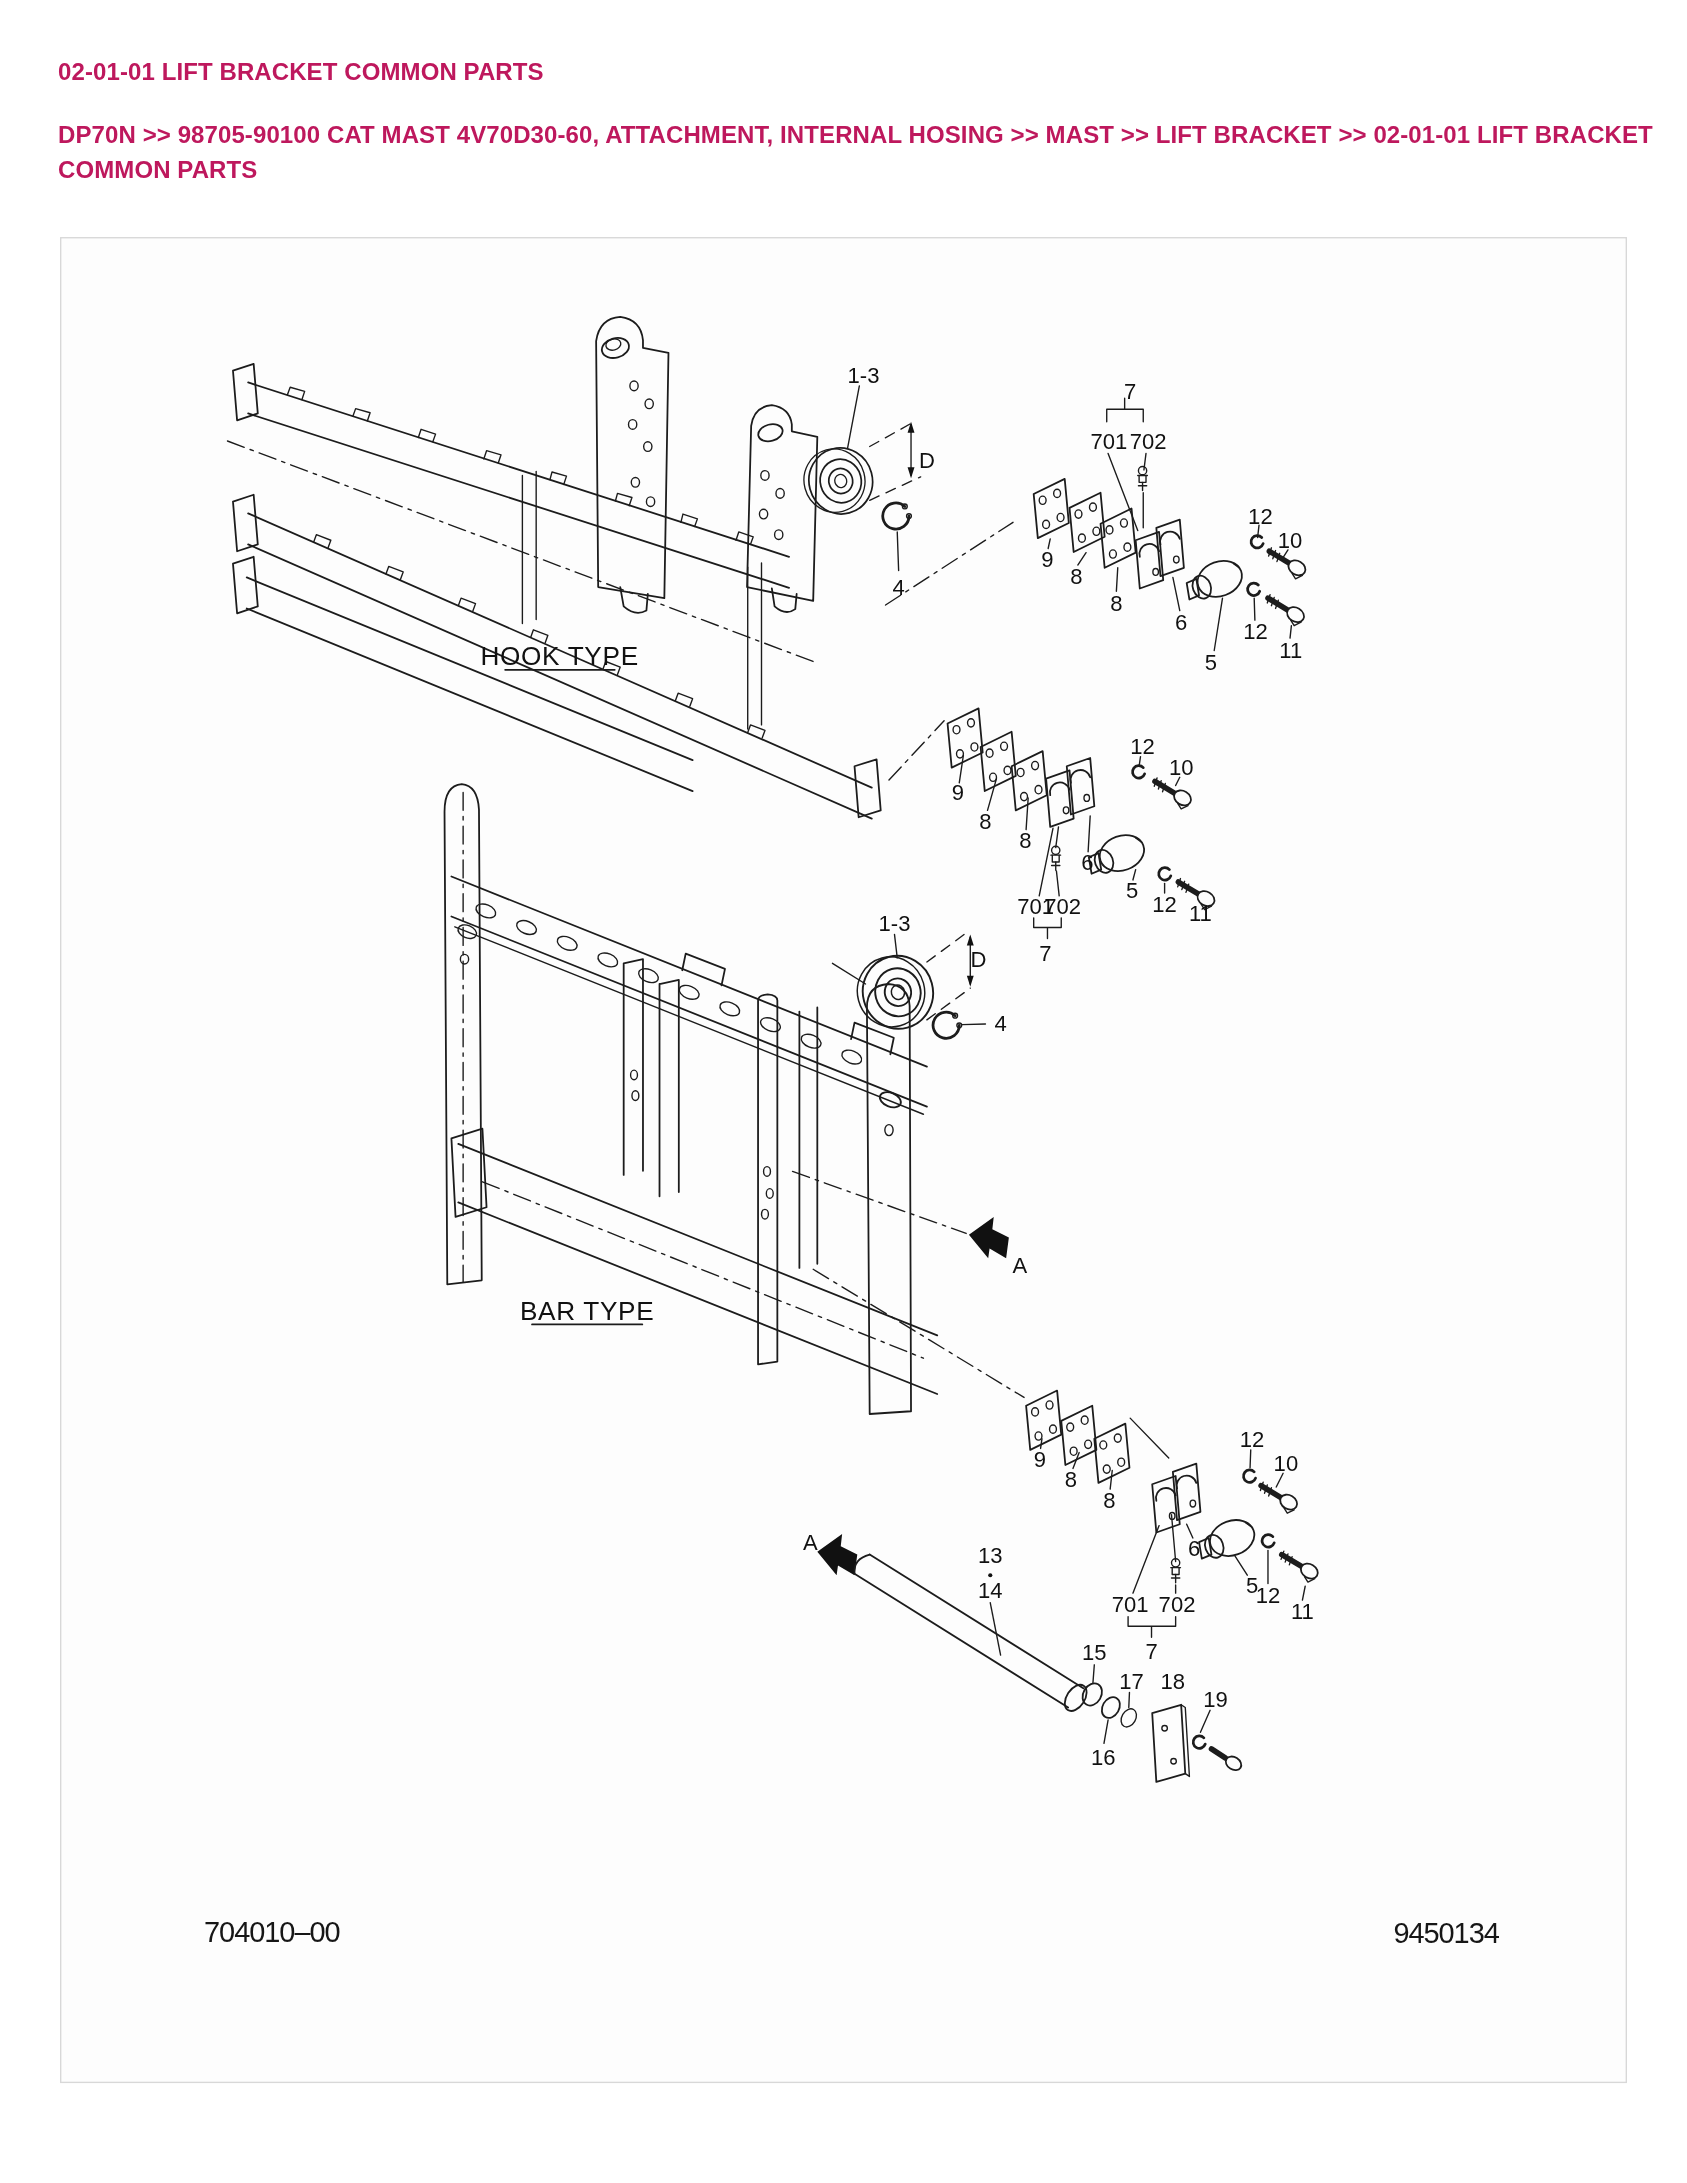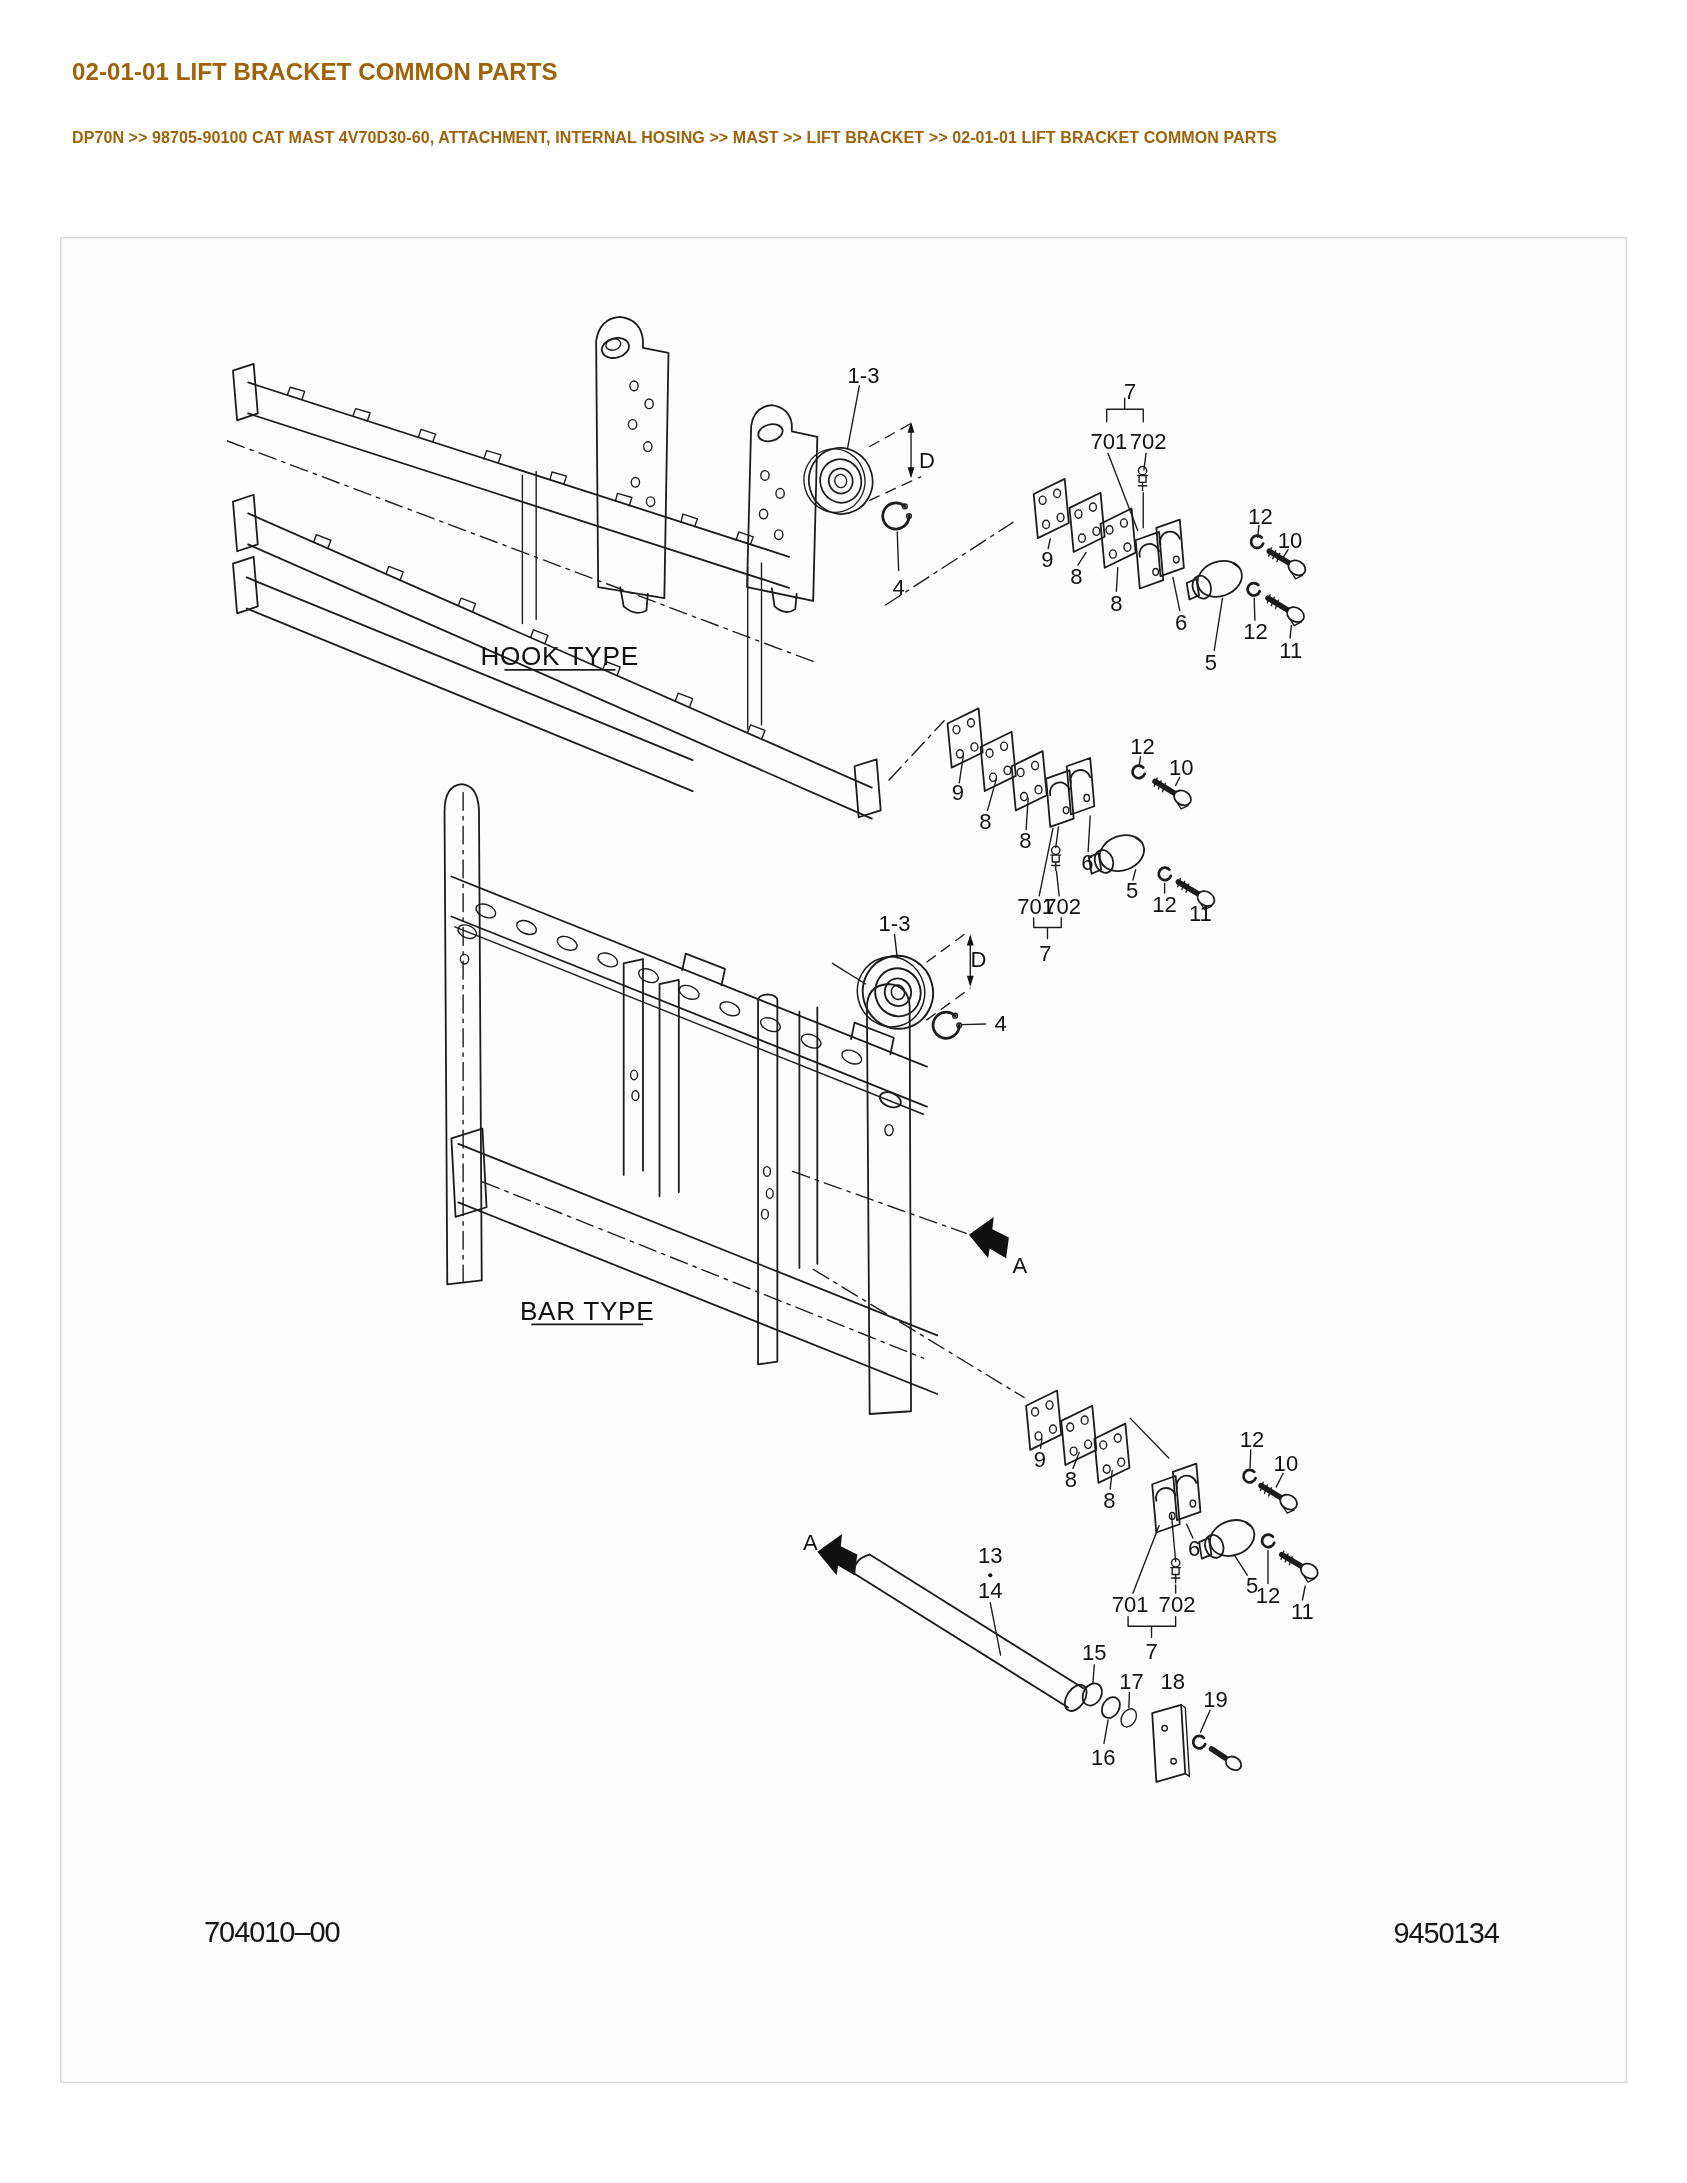--- a/index.html
+++ b/index.html
@@ -1,19 +1,19 @@
 <!DOCTYPE html>
 <html style="font-size:11px"><head>
 <meta charset="utf-8">
 <style>
   html,body{margin:0;padding:0;background:#fff;}
   body{width:1687px;height:2183px;position:relative;font-family:"Liberation Sans",sans-serif;color:#111;}
-  .hdr{position:absolute;left:72px;font-weight:bold;color:#a16207;}
+  .hdr{position:absolute;left:58px;font-weight:bold;color:#be185d;}
   #page-title{top:58px;font-size:24px;letter-spacing:0.1px;}
-  #crumb{top:117px;width:1596px;font-size:16px;line-height:42px;letter-spacing:0.1px;}
+  #crumb{top:117px;width:1596px;font-size:24px;line-height:35px;letter-spacing:0.1px;}
   #art{position:absolute;left:0;top:0;}
   .ln{fill:none;stroke:#1c1c1c;stroke-width:2.6;stroke-linejoin:round;stroke-linecap:round;}
   .thin{stroke-width:2;}
   .thick{stroke-width:8;}
   .dd{stroke-dasharray:26 9 5 9;}
   .dsh{stroke-dasharray:15 11;}
   .blk{fill:#111;stroke:none;}
   .wht{fill:#fdfdfd;}
   .co{font-family:"Liberation Sans",sans-serif;font-size:32px;fill:#111;text-anchor:middle;dominant-baseline:central;}
   .sec{font-family:"Liberation Sans",sans-serif;font-size:38px;fill:#111;text-anchor:middle;dominant-baseline:central;letter-spacing:1px;}

